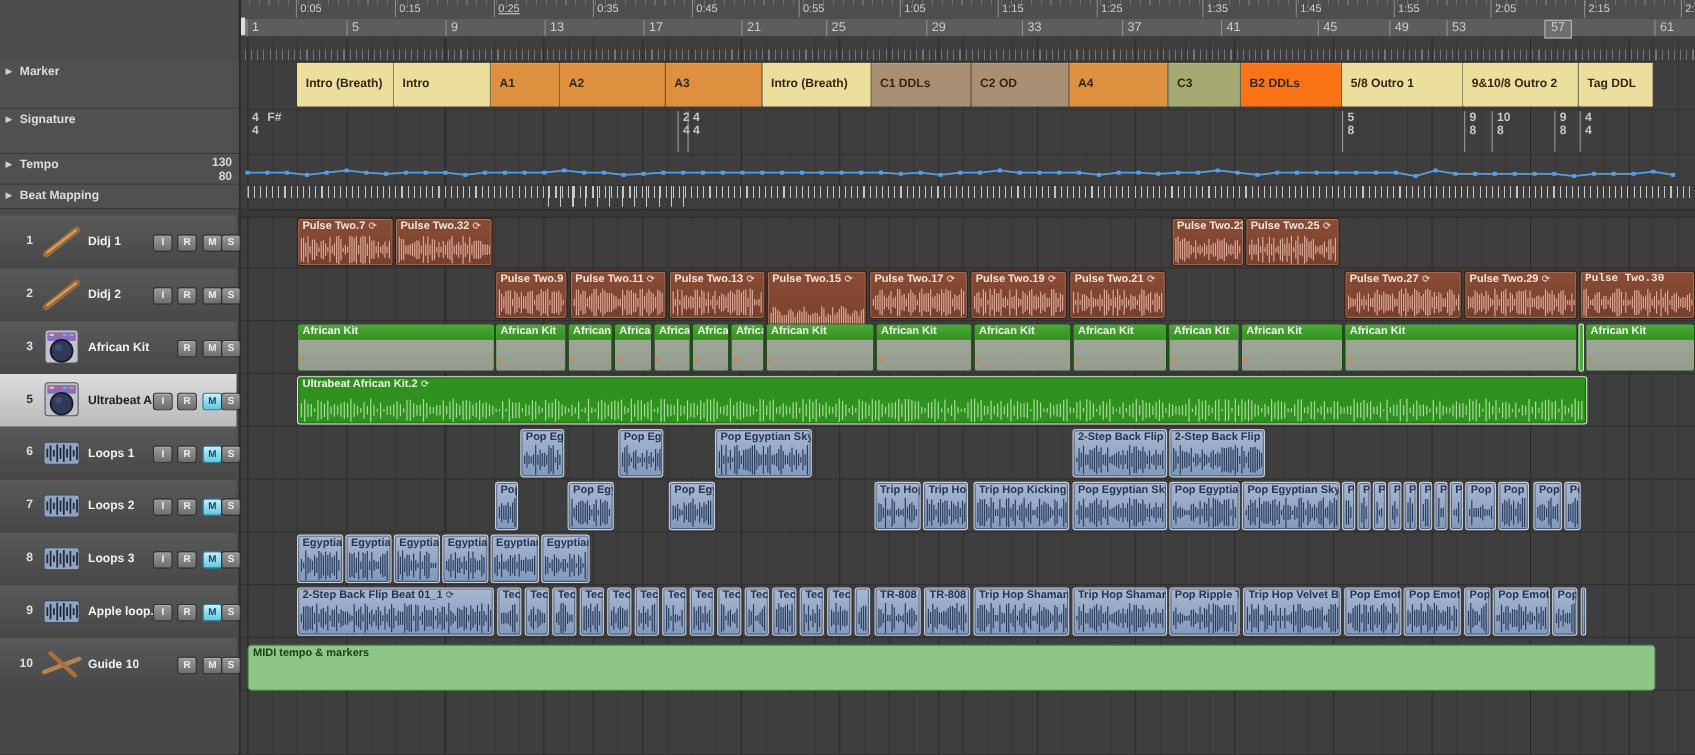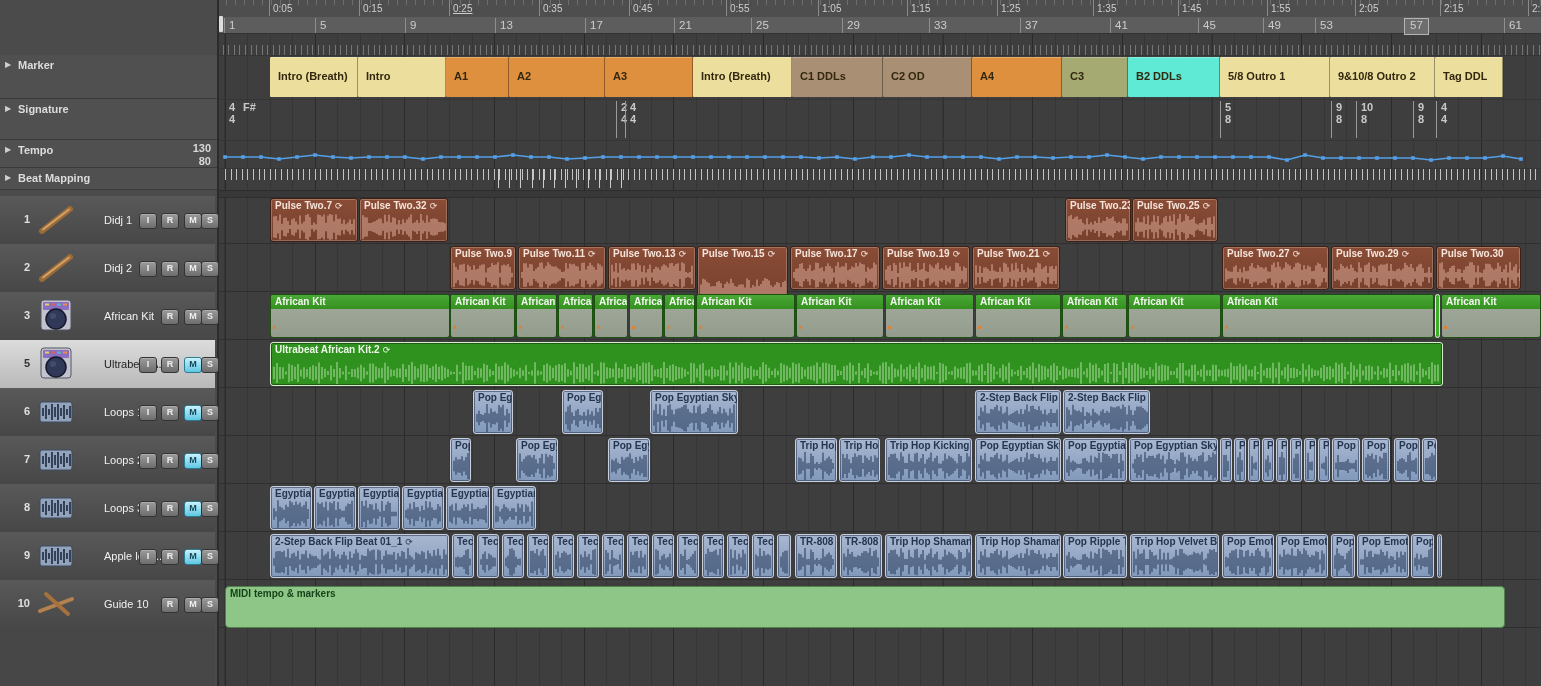--- a/index.html
+++ b/index.html
@@ -42,21 +42,21 @@
   #beat-comb{left:225px;top:169px;width:1316px;height:11px;
     background-image:repeating-linear-gradient(90deg,rgba(240,240,240,.75) 0 1px,transparent 1px 5.6px);}
   #beat-comb-tall{left:498px;top:169px;width:134px;height:19px;
     background-image:repeating-linear-gradient(90deg,rgba(240,240,240,.8) 0 1px,transparent 1px 11.2px);}
   #sep-band{left:0;top:190px;width:1541px;height:6px;background:#383838;border-top:1px solid #2d2d2d;border-bottom:1px solid #2d2d2d;}
   
   .trk{position:absolute;left:0;width:215px;height:48px;background:linear-gradient(#595959,#474747);border-bottom:1px solid #2f2f2f;}
   .trk.selected{background:linear-gradient(#dcdcdc,#b9b9b9);}
   .trk .num{position:absolute;left:8px;top:17px;width:22px;text-align:right;font-size:11px;font-weight:bold;color:#e0e0e0;}
   .trk.selected .num{color:#333;}
-  .trk .name{position:absolute;left:80px;top:18px;font-size:11px;font-weight:normal;color:#f0f0f0;white-space:nowrap;max-width:72px;overflow:hidden;margin-left:24px;}
+  .trk .name{position:absolute;left:80px;top:18px;font-size:11px;font-weight:bold;color:#f0f0f0;white-space:nowrap;max-width:72px;overflow:hidden;}
   .trk.selected .name{color:#222;}
   .trk .icon{position:absolute;left:36px;top:6px;width:40px;height:36px;}
   .tbtn{position:absolute;top:17px;width:16px;height:14px;border-radius:3px;background:linear-gradient(#9a9a9a,#6e6e6e);
     border:1px solid #333;color:#efefef;font-size:9px;font-weight:bold;text-align:center;line-height:13px;box-shadow:0 1px 0 rgba(255,255,255,.2) inset;}
   .tbtn.on{background:linear-gradient(#c7f0fb,#5fc8e2);color:#144a5c;border-color:#2a7c93;}
   #left-empty{position:absolute;left:0;top:628px;width:215px;height:58px;background:#474747;}
   
   .lane-sep{position:absolute;left:217px;width:1324px;height:1px;background:#2f2f2f;}
   .region{position:absolute;box-sizing:border-box;border-radius:3px;overflow:hidden;}
   .region .rlbl{position:absolute;left:4px;top:1px;font-size:10px;font-weight:bold;white-space:nowrap;}
@@ -159,21 +159,21 @@
       </div>
       <div class="marker-region abs" style="left: 883px; width: 89px; background: rgb(169, 143, 116);">
         <div class="mlbl">C2 OD</div>
       </div>
       <div class="marker-region abs" style="left: 972px; width: 90px; background: rgb(222, 144, 62);">
         <div class="mlbl">A4</div>
       </div>
       <div class="marker-region abs" style="left: 1062px; width: 66px; background: rgb(164, 170, 114);">
         <div class="mlbl">C3</div>
       </div>
-      <div class="marker-region abs" style="left: 1128px; width: 92px; background: #5eead4;">
+      <div class="marker-region abs" style="left: 1128px; width: 92px; background: #f97316;">
         <div class="mlbl">B2 DDLs</div>
       </div>
       <div class="marker-region abs" style="left: 1220px; width: 110px; background: rgb(236, 223, 158);">
         <div class="mlbl">5/8 Outro 1</div>
       </div>
       <div class="marker-region abs" style="left: 1330px; width: 105px; background: rgb(236, 223, 158);">
         <div class="mlbl">9&amp;10/8 Outro 2</div>
       </div>
       <div class="marker-region abs" style="left: 1435px; width: 68px; background: rgb(236, 223, 158);">
         <div class="mlbl">Tag DDL</div>
@@ -370,21 +370,21 @@
         <svg width="107" height="26" xmlns="http://www.w3.org/2000/svg">
           <path d="M3 13m0 -6.4v12.8 M5 13m0 -4.3v8.6 M7 13m0 -3.6v7.2 M9 13m0 -3.2v6.4 M11 13m0 -8.3v16.6 M13 13m0 -9.8v19.6 M15 13m0 -3.1v6.2 M17 13m0 -6.3v12.6 M19 13m0 -2.6v5.2 M21 13m0 -8.1v16.2 M23 13m0 -3.8v7.6 M25 13m0 -4.3v8.6 M27 13m0 -9.0v18 M29 13m0 -11.9v23.8 M31 13m0 -7.4v14.8 M33 13m0 -6.5v13 M35 13m0 -10.1v20.2 M37 13m0 -7.9v15.8 M39 13m0 -7.7v15.4 M41 13m0 -6.6v13.2 M43 13m0 -8.1v16.2 M45 13m0 -3.8v7.6 M47 13m0 -3.2v6.4 M49 13m0 -10.2v20.4 M51 13m0 -12.4v24.8 M53 13m0 -7.8v15.6 M55 13m0 -13.0v26 M57 13m0 -8.3v16.6 M59 13m0 -5.5v11 M61 13m0 -7.2v14.4 M63 13m0 -12.8v25.6 M65 13m0 -10.8v21.6 M67 13m0 -9.5v19 M69 13m0 -5.8v11.6 M71 13m0 -8.0v16 M73 13m0 -11.7v23.4 M75 13m0 -12.6v25.2 M77 13m0 -11.3v22.6 M79 13m0 -4.9v9.8 M81 13m0 -9.8v19.6 M83 13m0 -5.9v11.8 M85 13m0 -9.4v18.8 M87 13m0 -8.2v16.4 M89 13m0 -3.8v7.6 M91 13m0 -4.2v8.4 M93 13m0 -9.5v19 M95 13m0 -12.2v24.4 M97 13m0 -11.1v22.2 M99 13m0 -7.6v15.2 M101 13m0 -3.0v6 M103 13m0 -7.2v14.4 " stroke="#d9a795" stroke-width="1.1" fill="none"></path>
         </svg>
       </div>
       <div class="region r-brown" style="left: 1331px; top: 246px; width: 103px; height: 44px;">
         <div class="rlbl">Pulse Two.29<span class="loop-glyph">⟳</span></div>
         <svg width="103" height="26" xmlns="http://www.w3.org/2000/svg">
           <path d="M3 13m0 -6.0v12 M5 13m0 -4.4v8.8 M7 13m0 -5.4v10.8 M9 13m0 -11.2v22.4 M11 13m0 -9.0v18 M13 13m0 -7.0v14 M15 13m0 -8.6v17.2 M17 13m0 -5.9v11.8 M19 13m0 -10.4v20.8 M21 13m0 -7.3v14.6 M23 13m0 -4.0v8 M25 13m0 -2.7v5.4 M27 13m0 -12.7v25.4 M29 13m0 -7.2v14.4 M31 13m0 -2.9v5.8 M33 13m0 -9.8v19.6 M35 13m0 -10.5v21 M37 13m0 -12.6v25.2 M39 13m0 -3.1v6.2 M41 13m0 -9.0v18 M43 13m0 -7.3v14.6 M45 13m0 -3.1v6.2 M47 13m0 -9.5v19 M49 13m0 -10.8v21.6 M51 13m0 -10.3v20.6 M53 13m0 -10.5v21 M55 13m0 -11.6v23.2 M57 13m0 -4.1v8.2 M59 13m0 -11.1v22.2 M61 13m0 -4.3v8.6 M63 13m0 -3.8v7.6 M65 13m0 -5.8v11.6 M67 13m0 -6.6v13.2 M69 13m0 -4.7v9.4 M71 13m0 -6.4v12.8 M73 13m0 -12.3v24.6 M75 13m0 -9.8v19.6 M77 13m0 -7.9v15.8 M79 13m0 -10.9v21.8 M81 13m0 -7.0v14 M83 13m0 -3.8v7.6 M85 13m0 -8.3v16.6 M87 13m0 -10.6v21.2 M89 13m0 -11.3v22.6 M91 13m0 -6.7v13.4 M93 13m0 -2.1v4.2 M95 13m0 -2.4v4.8 M97 13m0 -7.9v15.8 M99 13m0 -2.3v4.6 " stroke="#d9a795" stroke-width="1.1" fill="none"></path>
         </svg>
       </div>
-      <div class="region r-brown" style="left: 1436px; top: 246px; width: 85px; height: 44px;">
+      <div class="region r-brown" style="left: 1436px; top: 246px; width: 105px; height: 44px; font-family: Liberation Mono, monospace;">
         <div class="rlbl">Pulse Two.30</div>
         <svg width="105" height="26" xmlns="http://www.w3.org/2000/svg">
           <path d="M3 13m0 -11.7v23.4 M5 13m0 -12.8v25.6 M7 13m0 -5.6v11.2 M9 13m0 -2.3v4.6 M11 13m0 -3.2v6.4 M13 13m0 -7.1v14.2 M15 13m0 -9.0v18 M17 13m0 -9.6v19.2 M19 13m0 -3.0v6 M21 13m0 -6.2v12.4 M23 13m0 -5.8v11.6 M25 13m0 -2.1v4.2 M27 13m0 -5.3v10.6 M29 13m0 -8.4v16.8 M31 13m0 -9.0v18 M33 13m0 -12.8v25.6 M35 13m0 -12.7v25.4 M37 13m0 -10.0v20 M39 13m0 -2.8v5.6 M41 13m0 -9.5v19 M43 13m0 -2.8v5.6 M45 13m0 -2.1v4.2 M47 13m0 -5.4v10.8 M49 13m0 -11.3v22.6 M51 13m0 -11.3v22.6 M53 13m0 -10.7v21.4 M55 13m0 -7.3v14.6 M57 13m0 -5.2v10.4 M59 13m0 -6.6v13.2 M61 13m0 -12.2v24.4 M63 13m0 -8.8v17.6 M65 13m0 -3.0v6 M67 13m0 -5.7v11.4 M69 13m0 -10.3v20.6 M71 13m0 -2.5v5 M73 13m0 -12.8v25.6 M75 13m0 -4.8v9.6 M77 13m0 -8.3v16.6 M79 13m0 -10.8v21.6 M81 13m0 -2.2v4.4 M83 13m0 -5.9v11.8 M85 13m0 -8.0v16 M87 13m0 -9.0v18 M89 13m0 -5.5v11 M91 13m0 -3.9v7.8 M93 13m0 -5.0v10 M95 13m0 -4.5v9 M97 13m0 -6.9v13.8 M99 13m0 -8.3v16.6 M101 13m0 -2.7v5.4 " stroke="#d9a795" stroke-width="1.1" fill="none"></path>
         </svg>
       </div>
       <div class="lane-sep" style="top: 339px;"></div>
       <div class="region r-midi" style="left: 270px; top: 294px; width: 180px; height: 44px;">
         <div class="mhead"></div>
         <div class="dot"></div>
         <div class="rlbl">African Kit</div>

